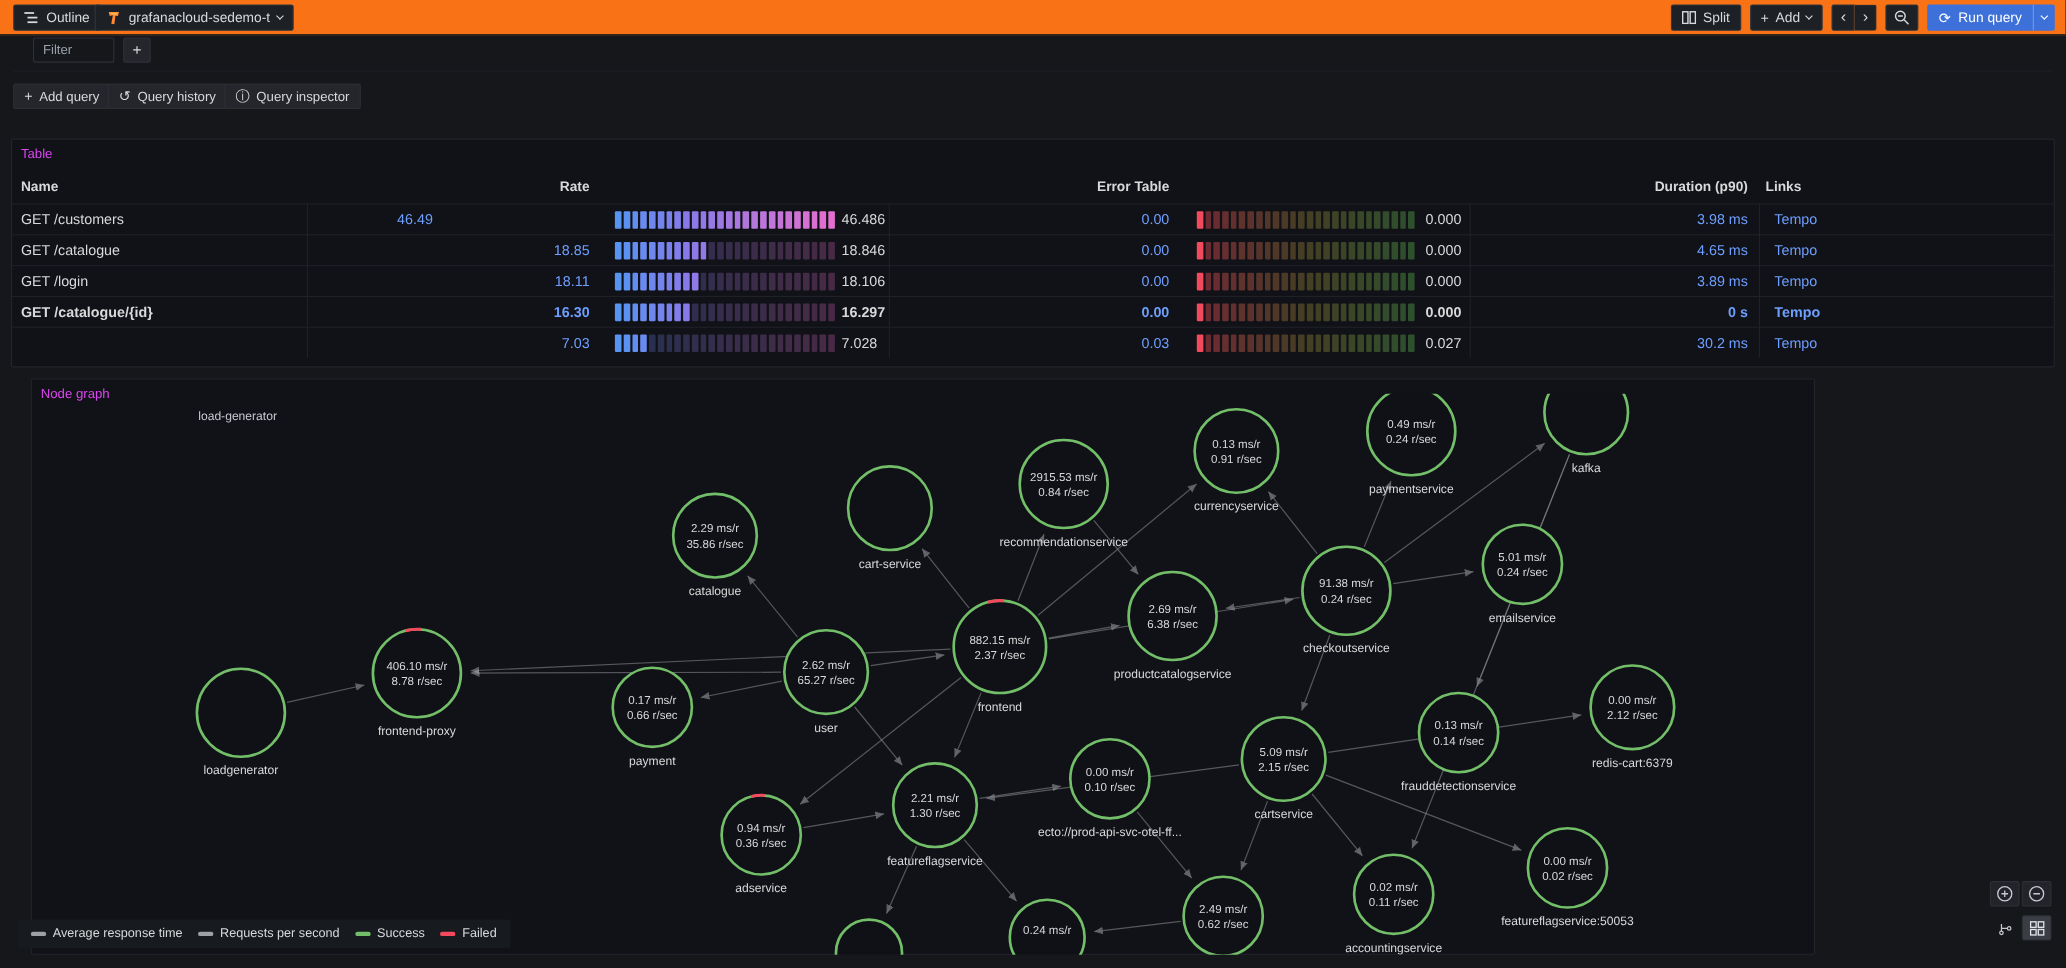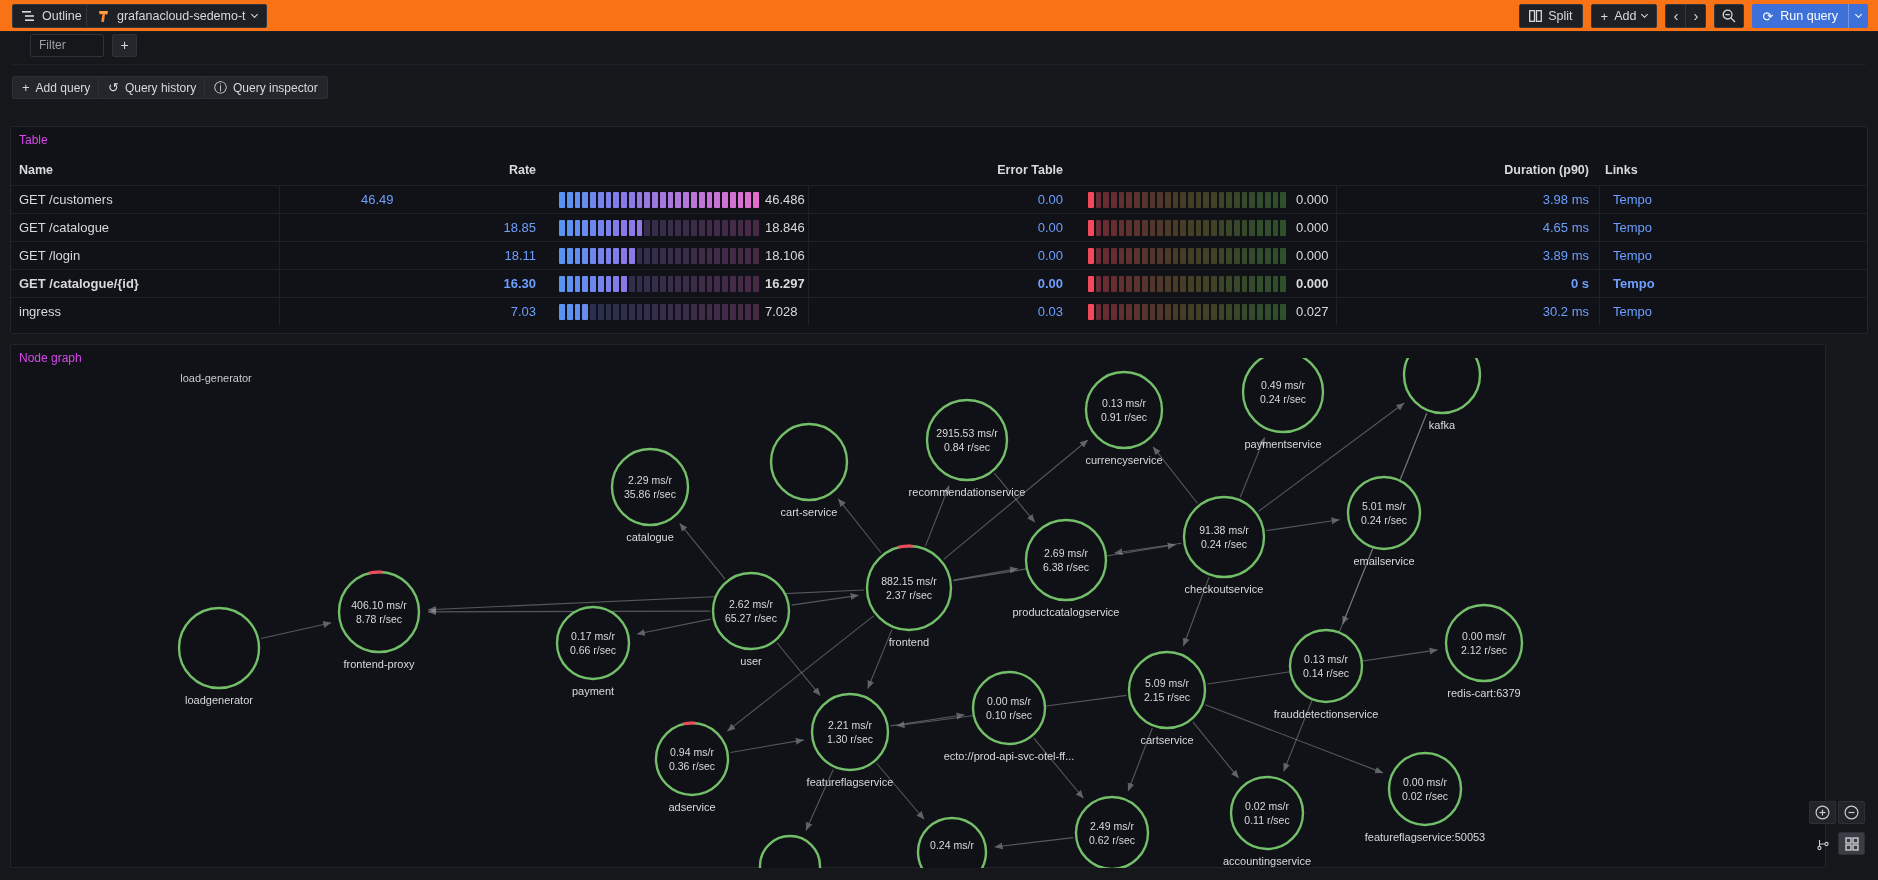--- a/index.html
+++ b/index.html
@@ -403,21 +403,20 @@
             <i style="background: rgb(56, 71, 40);"></i>
             <i style="background: rgb(55, 73, 41);"></i>
             <i style="background: rgb(53, 74, 42);"></i>
             <i style="background: rgb(51, 76, 43);"></i>
             <i style="background: rgb(49, 77, 43);"></i>
             <i style="background: rgb(48, 78, 44);"></i>
             <i style="background: rgb(46, 80, 45);"></i>
           </div>
         </div>
         <div class="trow" style="top: 170px;">
-          <div class="tcell " style="left: 8px; width: 250px;">ingress</div>
           <div class="tcell num" style="left: 350px; width: 175px; text-align: right;">7.03</div>
           <div class="tcell " style="left: 754px; width: 80px;">7.028</div>
           <div class="tcell num" style="left: 850px; width: 202px; text-align: right;">0.03</div>
           <div class="tcell " style="left: 1285px; width: 60px;">0.027</div>
           <div class="tcell num" style="left: 1400px; width: 178px; text-align: right;">30.2 ms</div>
           <div class="tcell lnk" style="left: 1602px; width: 80px;">Tempo</div>
           <div class="gauge" style="left: 548px; width: 200px;">
             <i style="background: rgb(87, 148, 242);"></i>
             <i style="background: rgb(93, 145, 241);"></i>
             <i style="background: rgb(99, 142, 240);"></i>
@@ -476,21 +475,21 @@
         </div>
       </div>
     <div id="table-dividers">
         <div class="tdivider" style="left: 268px;"></div>
         <div class="tdivider" style="left: 797px;"></div>
         <div class="tdivider" style="left: 1325px;"></div>
         <div class="tdivider" style="left: 1588px;"></div>
       </div>
   </div>
 
-  <div class="panel" style="left:10px;top:344px;width:1816px;height:524px;">
+  <div class="panel" style="left:28px;top:344px;width:1622px;height:524px;">
     <div class="panel-title">Node graph</div>
   </div>
   <svg id="ng-svg" style="position:absolute;left:10px;top:358px;" width="1858" height="510" viewBox="10 358 1858 510">
       <defs>
         <marker id="arrow" viewBox="0 0 10 10" refX="9" refY="5" markerWidth="8" markerHeight="8" orient="auto-start-reverse">
           <path d="M0,1 L9,5 L0,9 Z" fill="#b4b7bd" opacity="0.85"></path>
         </marker>
       </defs>
       <g>
         <line x1="260.9512195121951" y1="638.560975609756" x2="331.1951219512195" y2="622.7560975609756" stroke="#8e9095" stroke-width="1.1" opacity="0.55" marker-end="url(#arrow)"></line>
@@ -667,20 +666,38 @@
       </g>
       <g>
         <circle cx="952" cy="852" r="34" fill="#101116" stroke="#73bf69" stroke-width="2.4"></circle>
         <text x="952" y="849" text-anchor="middle" font-size="10.5" fill="#d8d9da">0.24 ms/r</text>
       </g>
       <g>
         <circle cx="790" cy="866" r="30" fill="#101116" stroke="#73bf69" stroke-width="2.4"></circle>
       </g>
     </svg>
 
+  <div class="legend" id="ng-legend">
+      <div class="item">
+        <span class="dash" style="background: rgb(159, 161, 165);"></span>
+        <span>Average response time</span>
+      </div>
+      <div class="item">
+        <span class="dash" style="background: rgb(159, 161, 165);"></span>
+        <span>Requests per second</span>
+      </div>
+      <div class="item">
+        <span class="dash" style="background: rgb(115, 191, 105);"></span>
+        <span>Success</span>
+      </div>
+      <div class="item">
+        <span class="dash" style="background: rgb(242, 73, 92);"></span>
+        <span>Failed</span>
+      </div>
+    </div>
 
   <div class="ng-btn" style="left:1809px;top:801px;">
     <svg width="15" height="15" viewBox="0 0 15 15">
       <circle cx="7.5" cy="7.5" r="6.4" fill="none" stroke="#c7cad1" stroke-width="1.2"></circle>
       <line x1="4.5" y1="7.5" x2="10.5" y2="7.5" stroke="#c7cad1" stroke-width="1.2"></line>
       <line x1="7.5" y1="4.5" x2="7.5" y2="10.5" stroke="#c7cad1" stroke-width="1.2"></line>
     </svg>
   </div>
   <div class="ng-btn" style="left:1838px;top:801px;">
     <svg width="15" height="15" viewBox="0 0 15 15">

